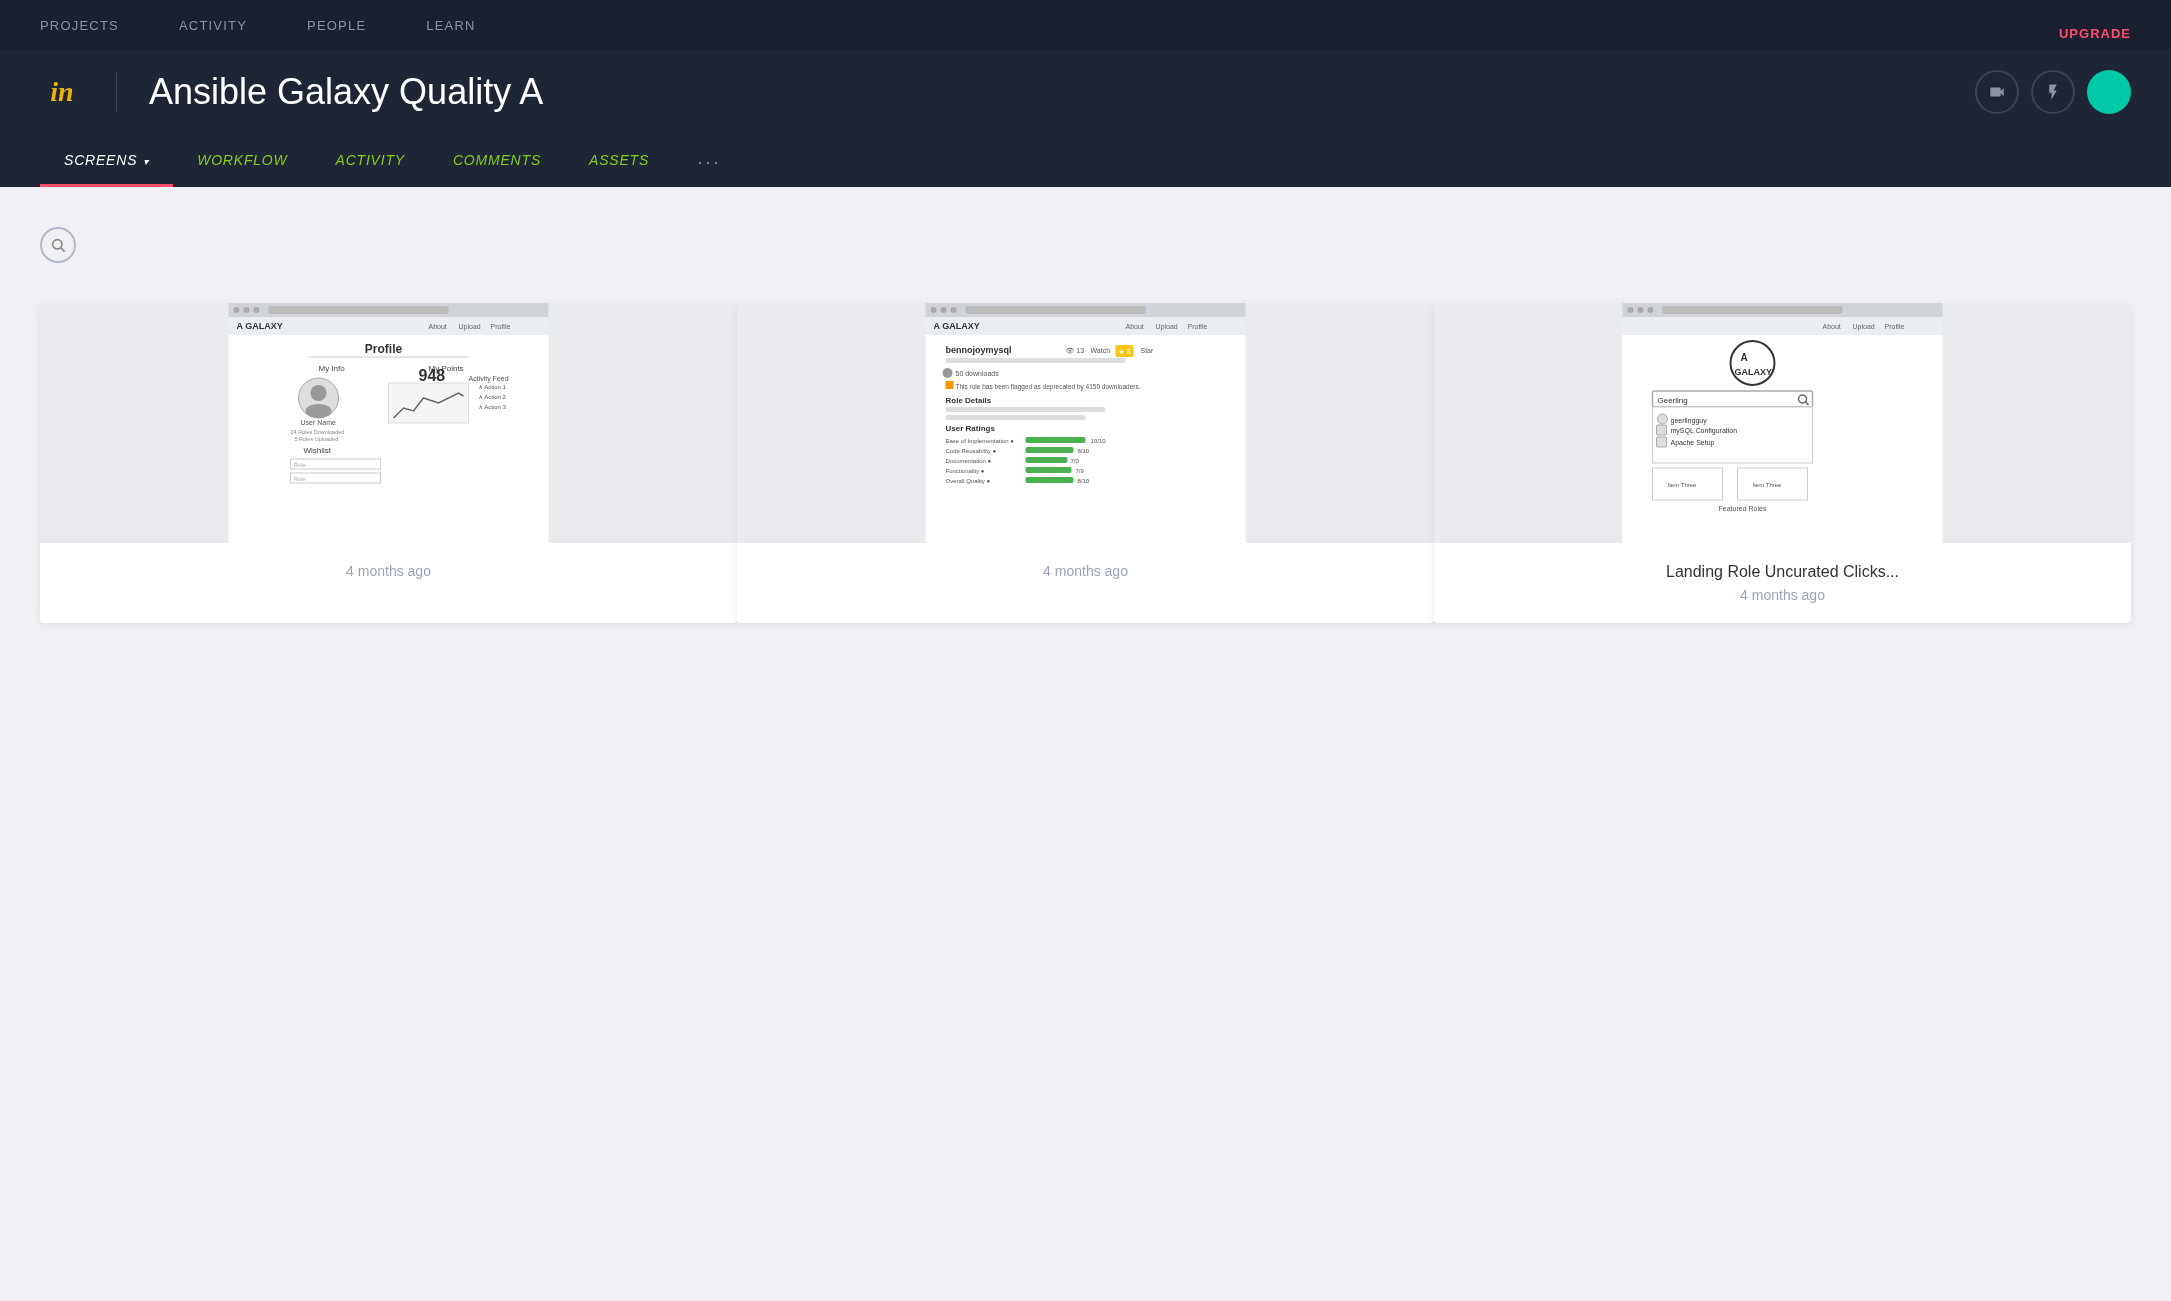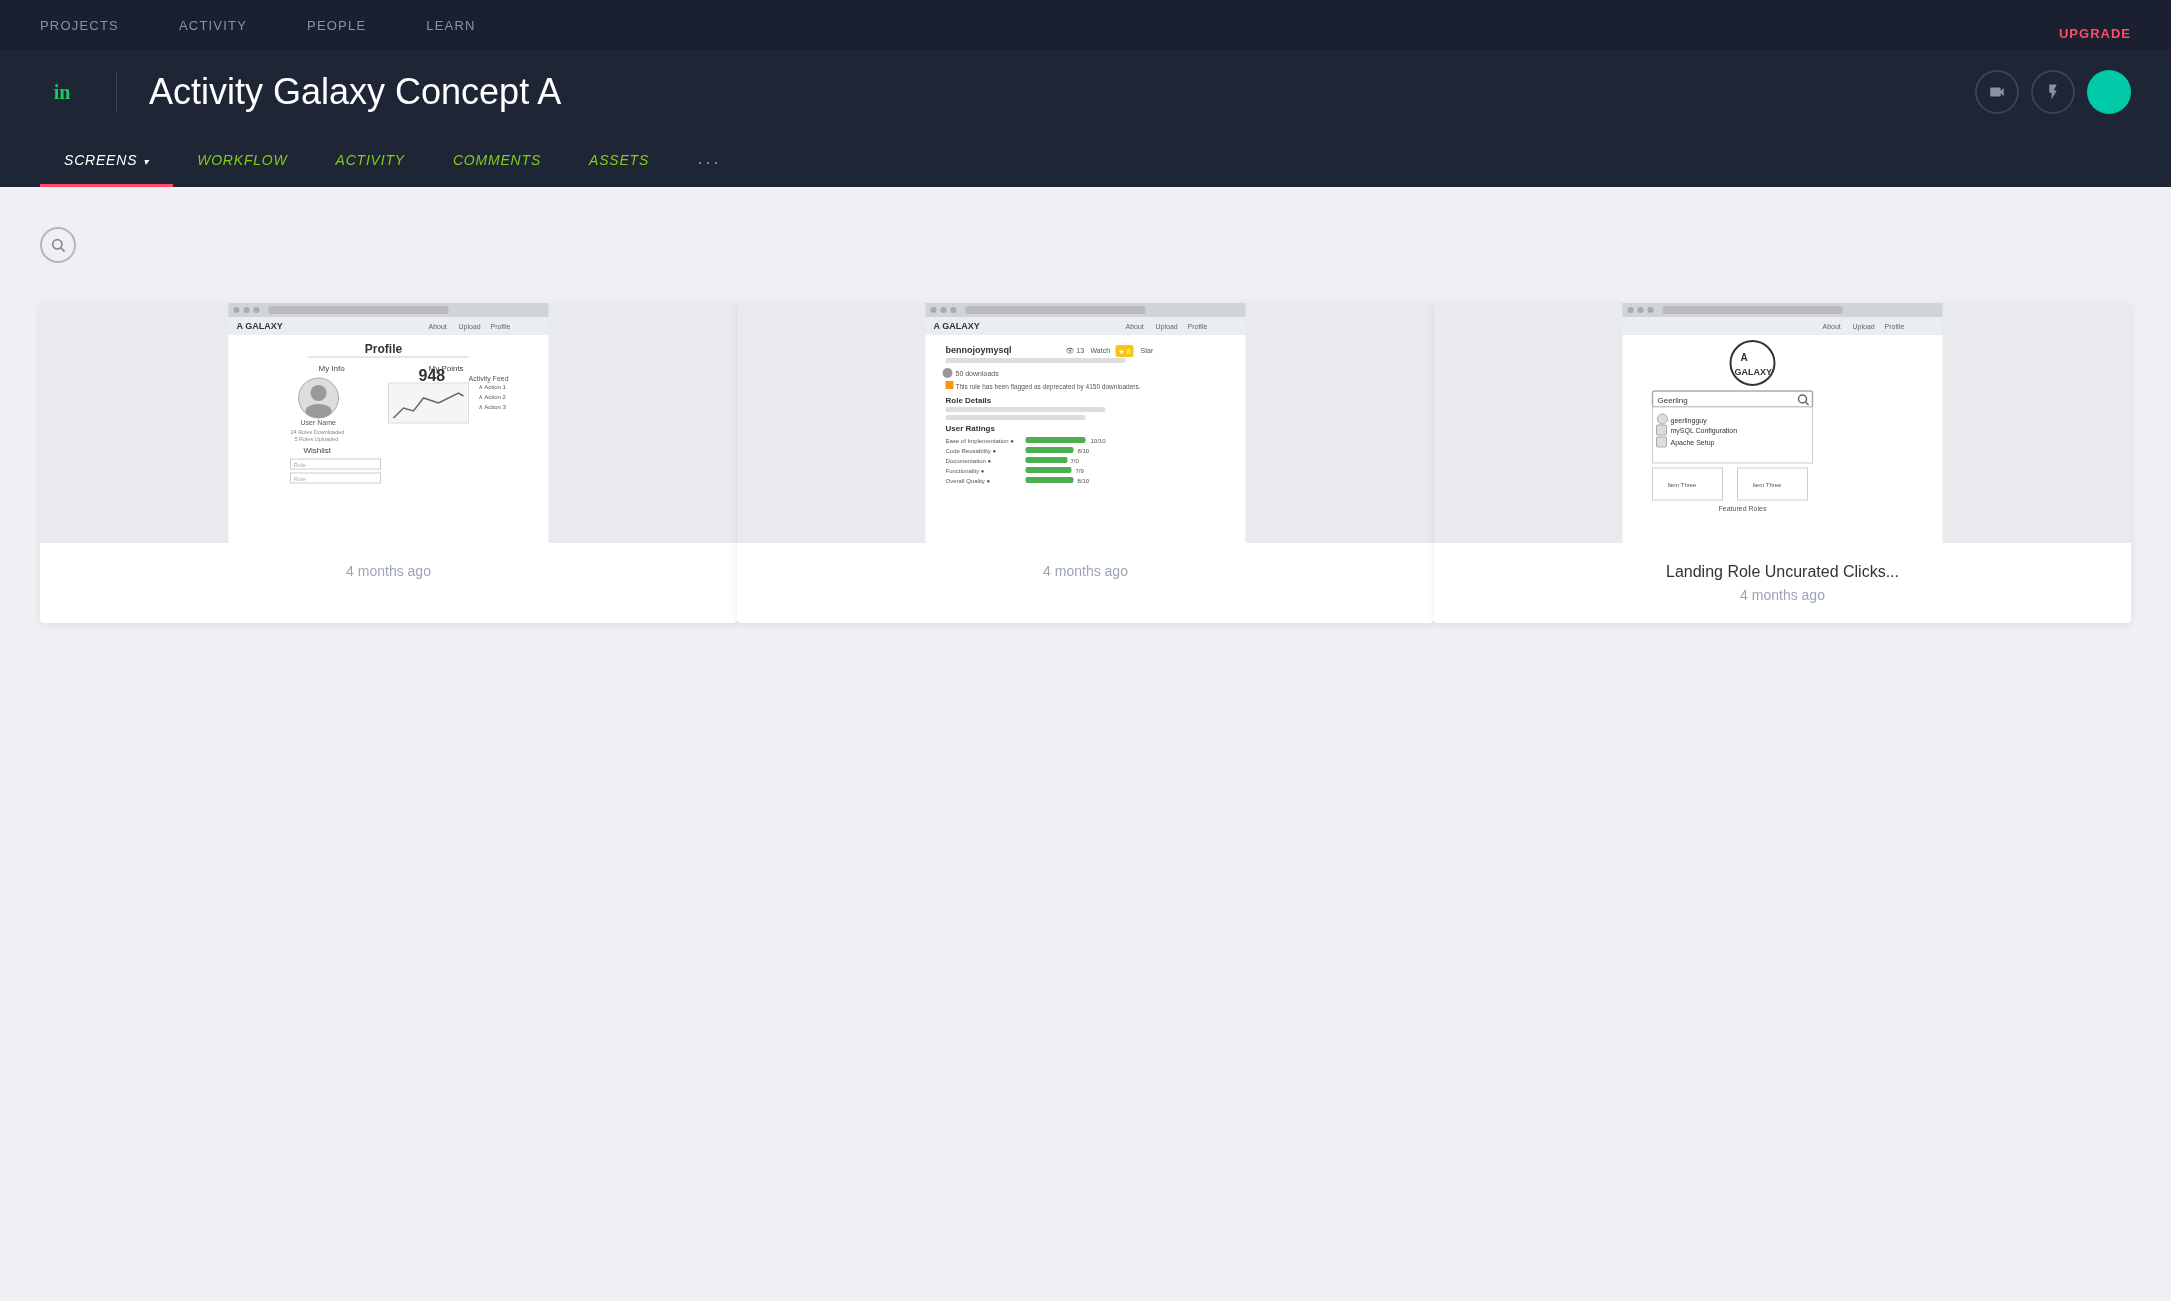--- a/index.html
+++ b/index.html
@@ -51,23 +51,24 @@
       gap: 24px;
     }
     .logo {
       display: flex;
       align-items: center;
       justify-content: center;
       width: 44px;
       height: 44px;
     }
     .logo-in {
-      font-size: 20px;
+      font-size: 28px;
       font-weight: 800;
-      color: #22c55e;
+      color: #eab308;
+      font-style: italic;
       font-family: Georgia, serif;
     }
     .logo-divider {
       width: 1px;
       height: 40px;
       background: #3a4255;
       margin: 0 8px;
     }
     .project-title {
       color: #ffffff;
@@ -213,21 +214,21 @@
   <span class="upgrade-btn">UPGRADE</span>
 </nav>
 
 <header class="header">
   <div class="header-top">
     <div class="header-left">
       <div class="logo">
         <span class="logo-in">in</span>
       </div>
       <div class="logo-divider"></div>
-      <h1 class="project-title">Activity Galaxy Concept A</h1>
+      <h1 class="project-title">Ansible Galaxy Quality A</h1>
     </div>
     <div class="header-right">
       <button class="icon-btn">
         <svg viewBox="0 0 24 24" xmlns="http://www.w3.org/2000/svg">
           <path d="M17 10.5V7c0-.55-.45-1-1-1H4c-.55 0-1 .45-1 1v10c0 .55.45 1 1 1h12c.55 0 1-.45 1-1v-3.5l4 4v-11l-4 4z"></path>
         </svg>
       </button>
       <button class="icon-btn">
         <svg viewBox="0 0 24 24" xmlns="http://www.w3.org/2000/svg">
           <path d="M7 2v11h3v9l7-12h-4l4-8z"></path>

